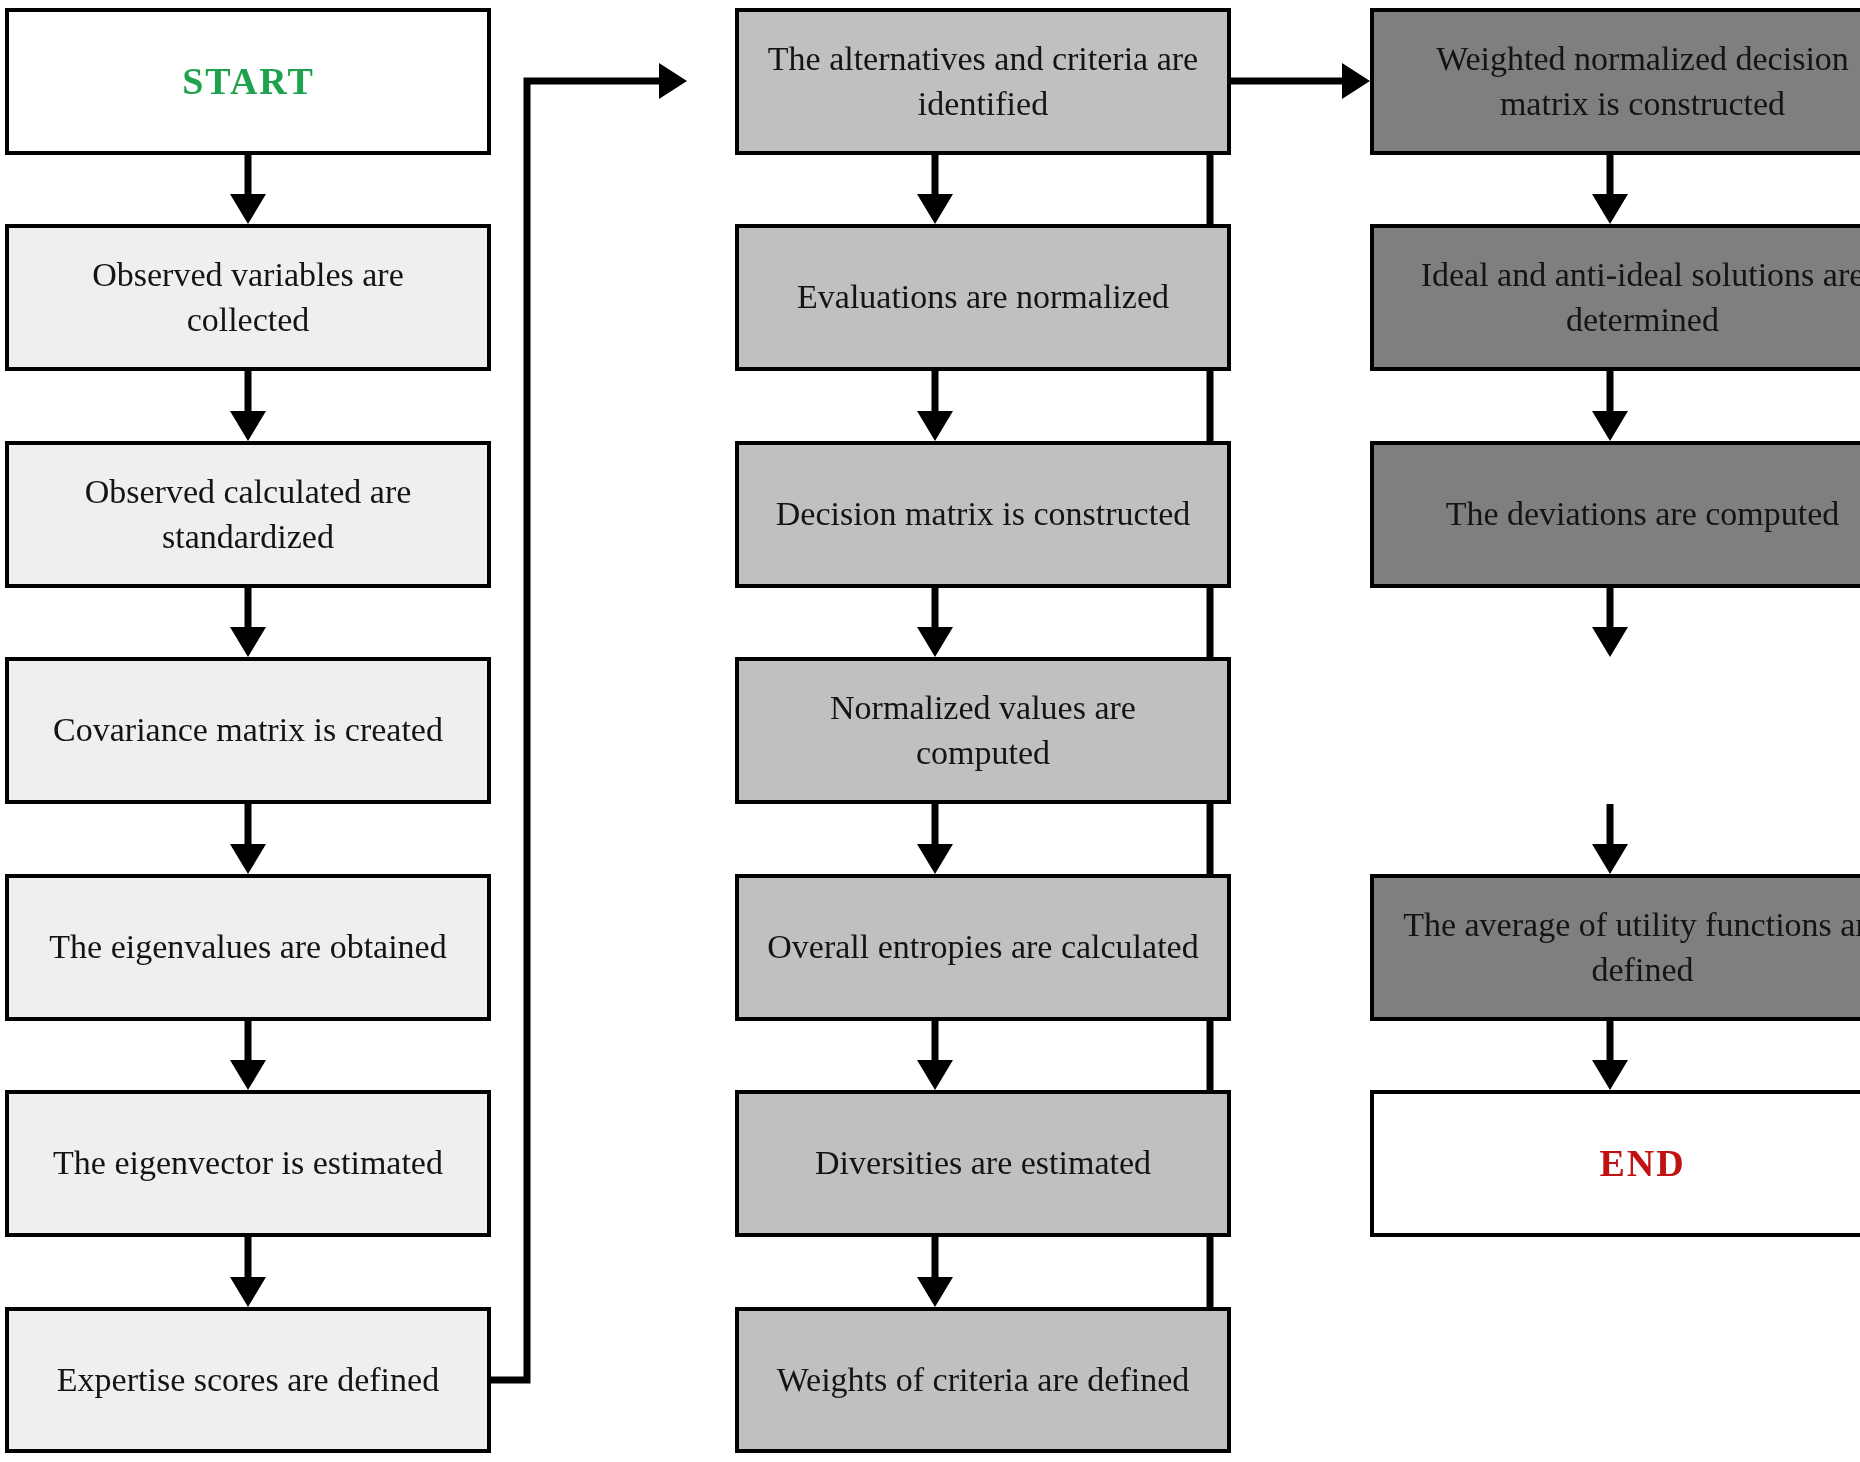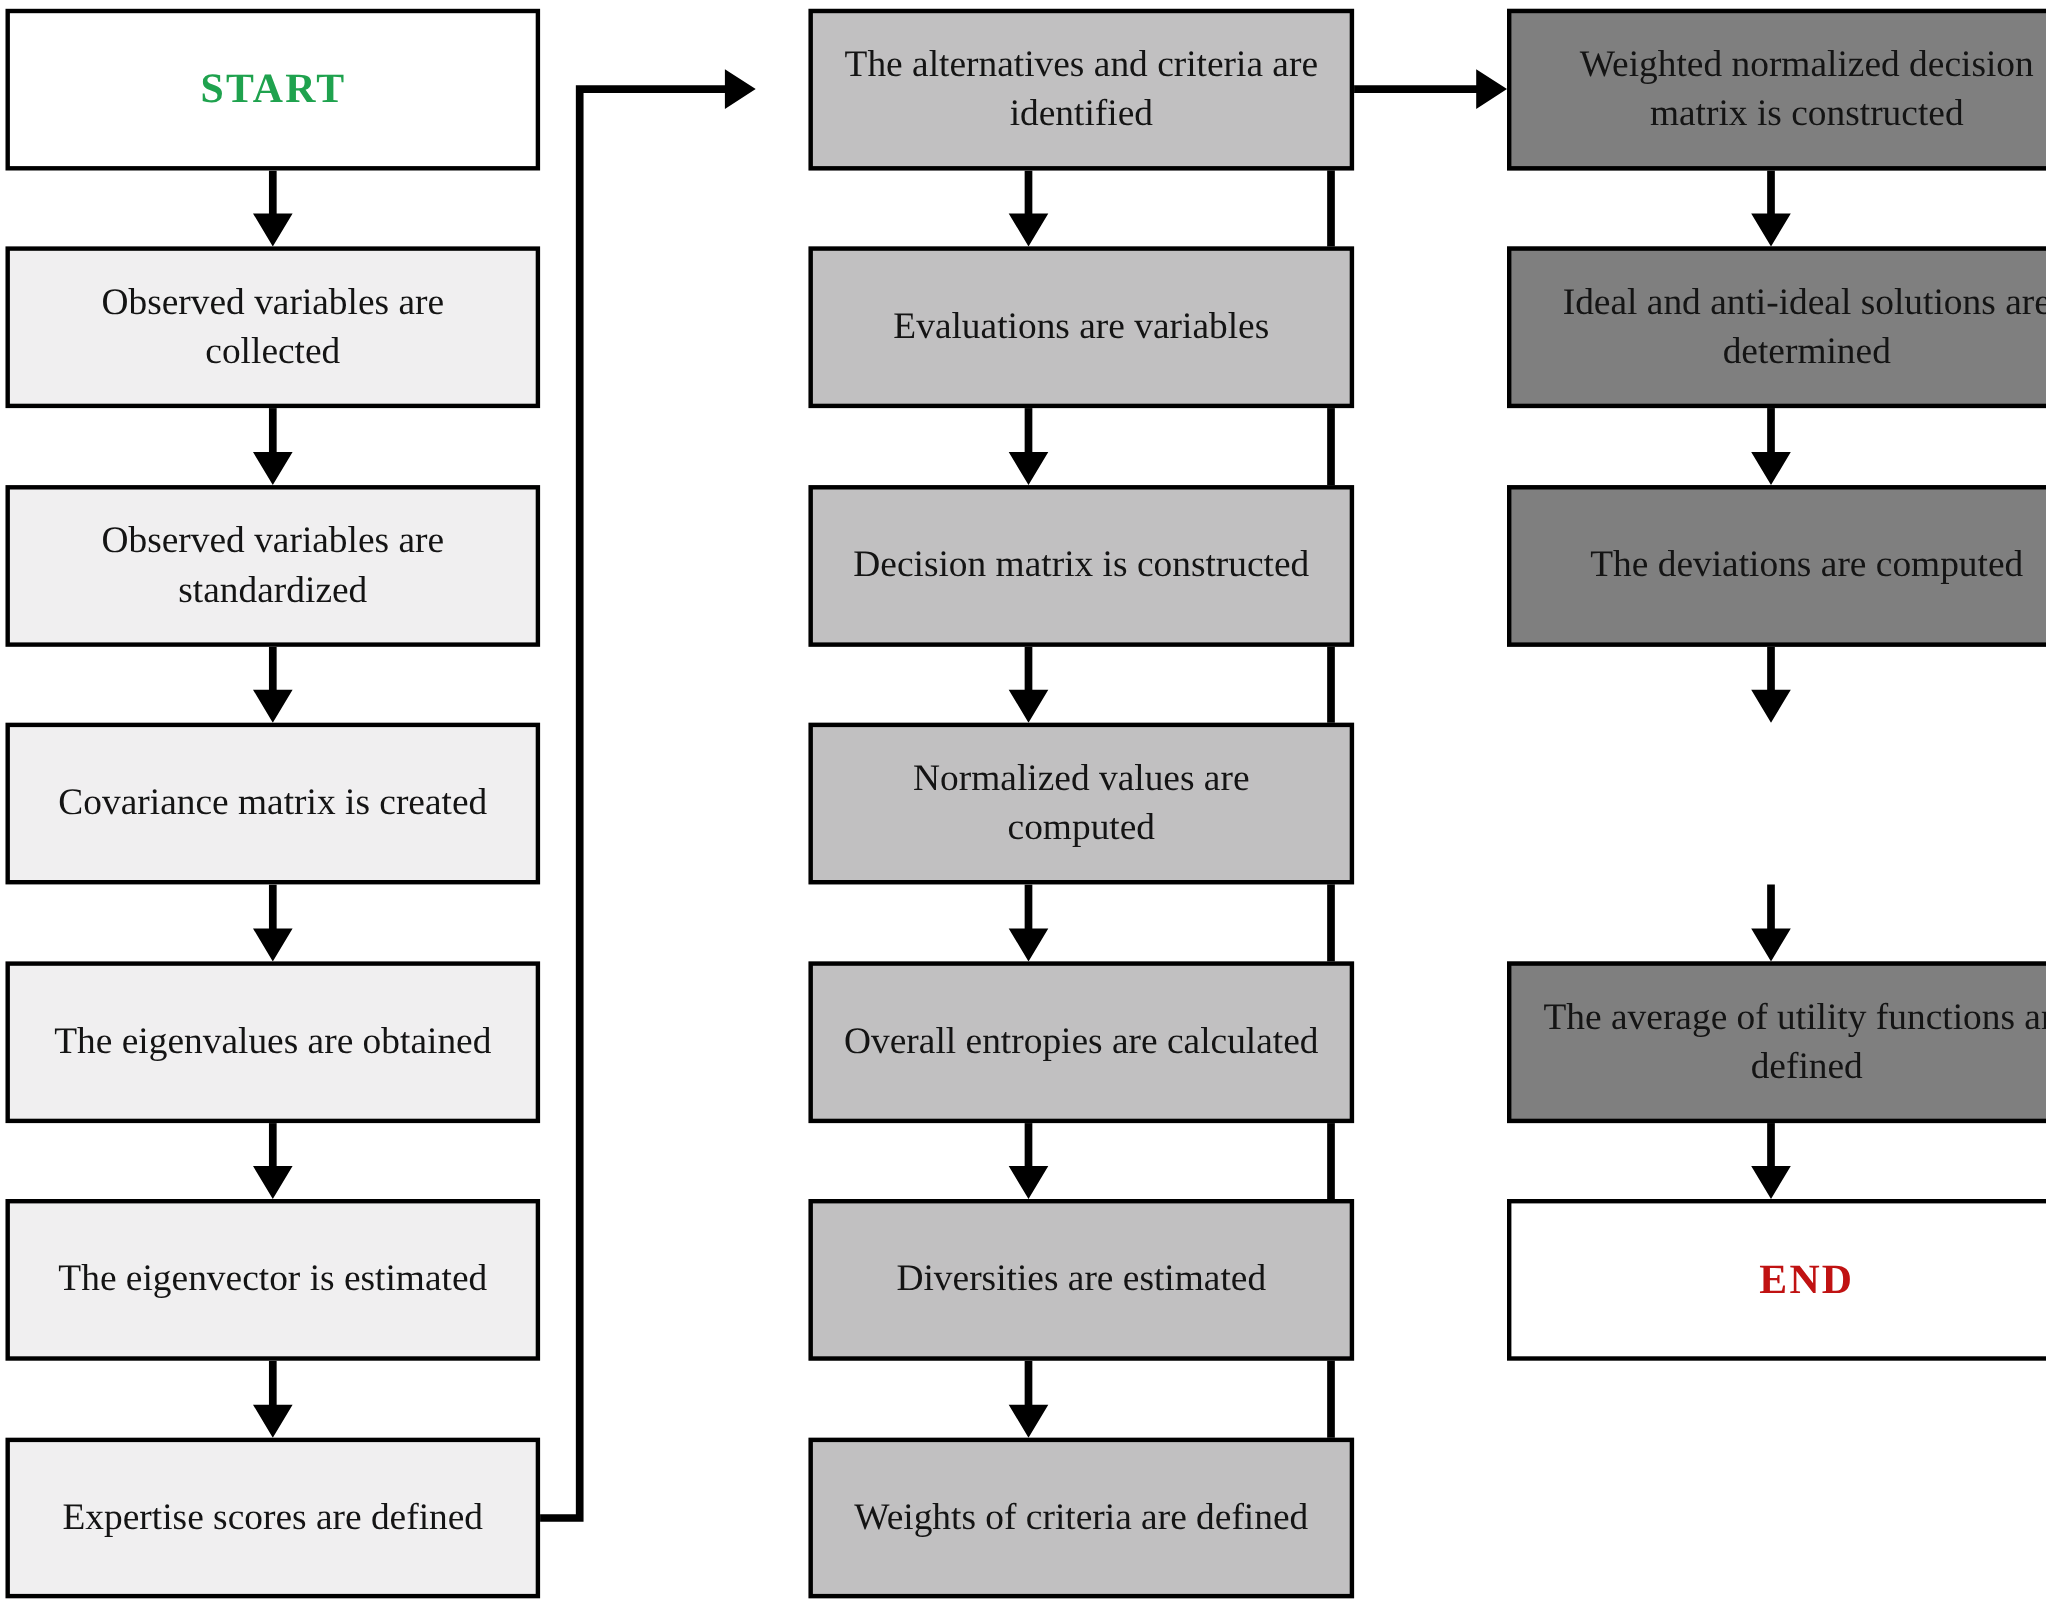--- a/index.html
+++ b/index.html
@@ -71,28 +71,28 @@
       M917 194 L953 194 L935 224 Z  M917 411 L953 411 L935 441 Z  M917 627 L953 627 L935 657 Z
       M917 844 L953 844 L935 874 Z  M917 1060 L953 1060 L935 1090 Z  M917 1277 L953 1277 L935 1307 Z
       M1592 194 L1628 194 L1610 224 Z  M1592 411 L1628 411 L1610 441 Z  M1592 627 L1628 627 L1610 657 Z
       M1592 844 L1628 844 L1610 874 Z  M1592 1060 L1628 1060 L1610 1090 Z
       M659 63 L659 99 L687 81 Z
       M1342 63 L1342 99 L1370 81 Z"></path>
   </svg>
 
   <div class="box c1 r0 terminal start">START</div>
   <div class="box c1 r1">Observed variables are collected</div>
-  <div class="box c1 r2">Observed variables are standardized</div>
+  <div class="box c1 r2">Observed calculated are standardized</div>
   <div class="box c1 r3">Covariance matrix is created</div>
   <div class="box c1 r4">The eigenvalues are obtained</div>
   <div class="box c1 r5">The eigenvector is estimated</div>
   <div class="box c1 r6">Expertise scores are defined</div>
 
   <div class="box c2 r0">The alternatives and criteria are identified</div>
-  <div class="box c2 r1">Evaluations are variables</div>
+  <div class="box c2 r1">Evaluations are normalized</div>
   <div class="box c2 r2">Decision matrix is constructed</div>
   <div class="box c2 r3">Normalized values are computed</div>
   <div class="box c2 r4">Overall entropies are calculated</div>
   <div class="box c2 r5">Diversities are estimated</div>
   <div class="box c2 r6">Weights of criteria are defined</div>
 
   <div class="box c3 r0">Weighted normalized decision matrix is constructed</div>
   <div class="box c3 r1">Ideal and anti-ideal solutions are determined</div>
   <div class="box c3 r2">The deviations are computed</div>
   <div class="box c3 r4">The average of utility functions are defined</div>

